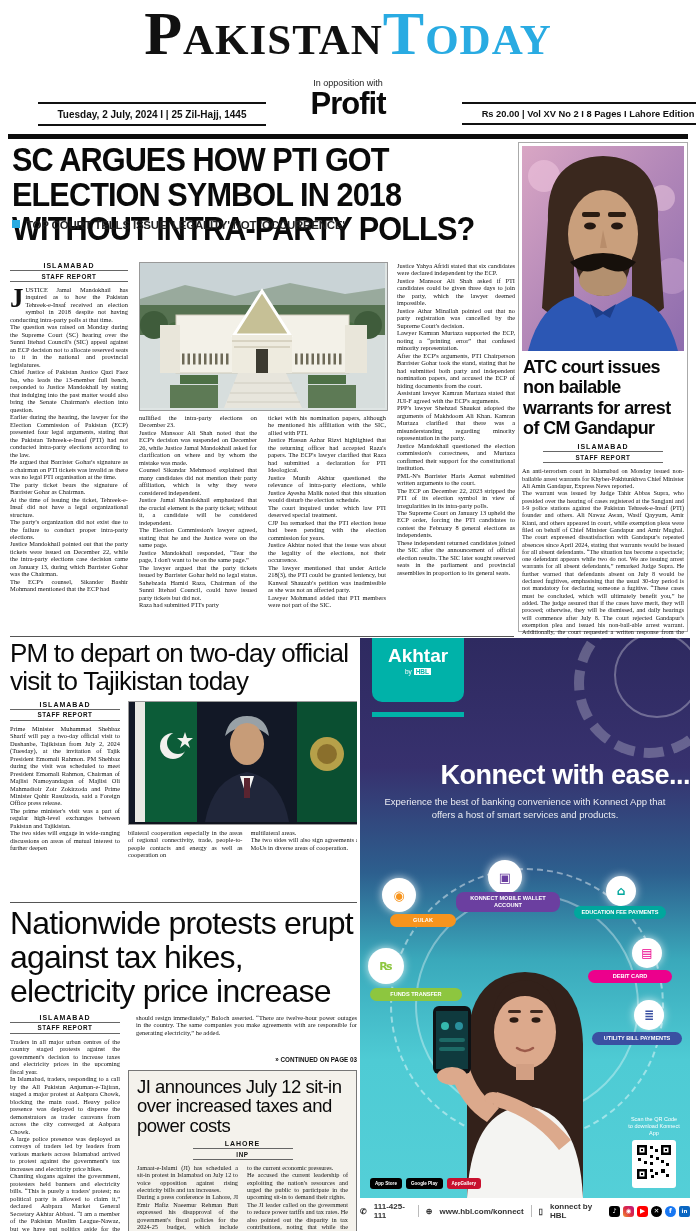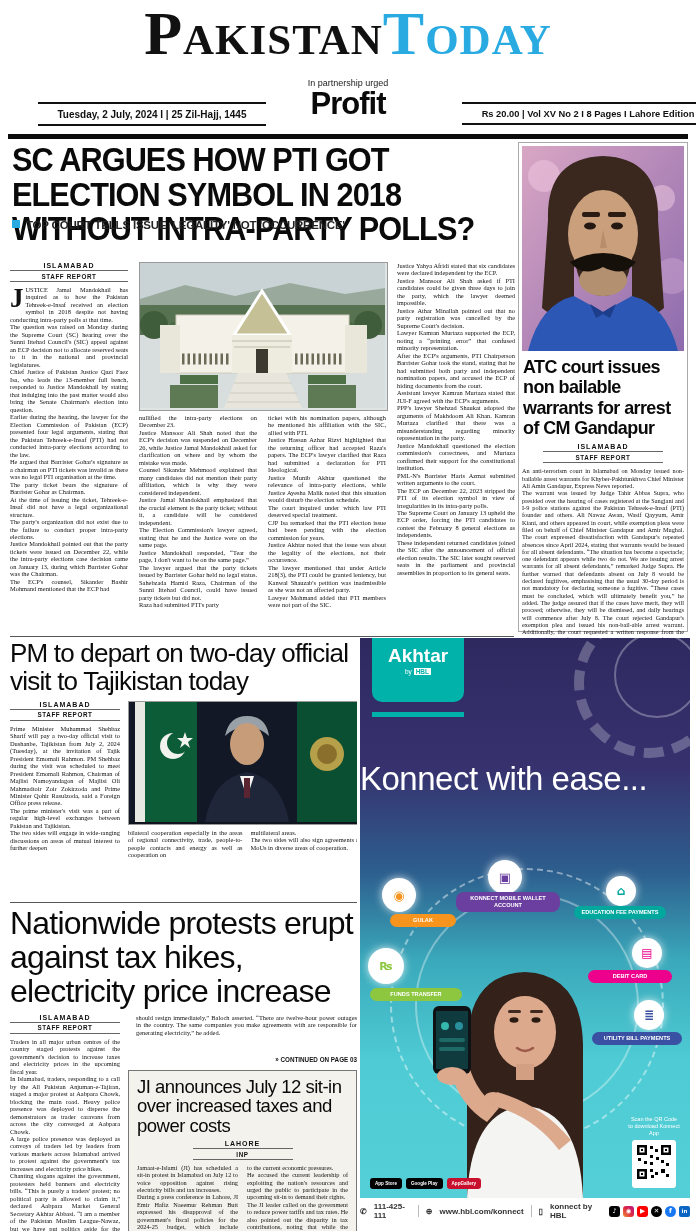--- a/index.html
+++ b/index.html
@@ -84,22 +84,22 @@
   .k-tile{position:absolute;left:12px;top:0;width:92px;height:64px;background:#00b2a9;
           border-radius:0 0 10px 10px;color:#fff;text-align:center;padding-top:8px;box-sizing:border-box;}
   .k-tile .kn{font-family:"Liberation Sans",sans-serif;font-weight:700;font-size:19px;line-height:1;}
   .k-by{font-family:"Liberation Sans",sans-serif;font-size:6.5px;margin-top:3px;}
   .k-by b{background:#fff;color:#00b2a9;padding:0 2px;font-size:6.5px;}
   .k-bar{position:absolute;left:12px;top:74px;width:92px;height:5px;background:#00b2a9;}
   .dial{position:absolute;right:-34px;top:-30px;width:130px;height:130px;border-radius:50%;
         border:10px dashed rgba(255,255,255,.25);}
   .dial2{position:absolute;right:-10px;top:-6px;width:82px;height:82px;border-radius:50%;
         border:2px solid rgba(255,255,255,.3);}
-  .ad-h{position:absolute;top:122px;left:0;width:100%;text-align:left;color:#fff;
-        font-family:"Liberation Sans",sans-serif;font-weight:400;font-size:33px;letter-spacing:-.5px;}
+  .ad-h{position:absolute;top:122px;left:0;width:100%;text-align:right;color:#fff;
+        font-family:"Liberation Sans",sans-serif;font-weight:700;font-size:27px;letter-spacing:-.5px;}
   .ad-s{position:absolute;top:158px;left:22px;width:286px;text-align:center;color:rgba(255,255,255,.9);
         font-family:"Liberation Sans",sans-serif;font-size:9.5px;line-height:1.35;}
   .ring{position:absolute;border-radius:50%;border:2px dashed rgba(255,255,255,.45);}
   .chip{position:absolute;font-family:"Liberation Sans",sans-serif;font-weight:700;font-size:5.6px;
         line-height:1.25;color:#fff;text-align:center;padding:3px 4px;border-radius:8px;z-index:4;}
   .fico{position:absolute;background:#fff;border-radius:50%;display:flex;align-items:center;
         justify-content:center;font-family:"DejaVu Sans",sans-serif;font-weight:700;z-index:4;
         box-shadow:0 0 8px rgba(255,255,255,.8);}
   .c-wallet{background:#6b3fa0;} .c-edu{background:#00a79d;} .c-gulak{background:#f7941d;}
   .c-debit{background:#ec008c;} .c-funds{background:#8dc63f;} .c-util{background:#3a50a2;}
@@ -121,21 +121,21 @@
   .si-yt{background:#f00;border-radius:3px;} .si-x{background:#000;border-radius:50%;}
   .si-fb{background:#1877f2;border-radius:50%;} .si-li{background:#0a66c2;border-radius:2px;font-size:5.5px;}
 </style>
 </head>
 <body>
 
 <div class="page">
 
   <div class="brand"><span>Pakistan</span><span class="blue">Today</span></div>
   <div class="partner">
-    <div class="pw">In partnership urged</div>
+    <div class="pw">In opposition with</div>
     <div class="pf">Profit</div>
   </div>
   <div class="daterule dr-left">Tuesday, 2 July, 2024 I | 25 Zil-Hajj, 1445</div>
   <div class="daterule dr-right">Rs 20.00 | Vol XV No 2 I 8 Pages I Lahore Edition</div>
   <div class="blackbar"></div>
 
   <div class="lead-headline">SC ARGUES HOW PTI GOT ELECTION SYMBOL IN 2018 WITHOUT INTRA-PARTY POLLS?</div>
   <div class="subheads">
     <div class="subhead">
         <span class="sq"></span>
@@ -353,20 +353,21 @@
 
   <div class="ad">
     <div class="dial"></div>
     <div class="dial2"></div>
     <div class="k-tile">
       <div class="kn">Akhtar</div>
       <div class="k-by"><span>by</span> <b>HBL</b></div>
     </div>
     <div class="k-bar"></div>
     <div class="ad-h">Konnect with ease...</div>
+    <div class="ad-s">Experience the best of banking convenience with Konnect App that offers a host of smart services and products.</div>
 
     <div class="ring" style="left:30px;top:230px;width:270px;height:270px;"></div>
     <div class="ring" style="left:55px;top:255px;width:220px;height:220px;border-style:solid;border-color:rgba(255,255,255,.35);"></div>
 
     <div class="fico" style="left:128px;top:222px;width:34px;height:34px;color:#6b3fa0;font-size:13px;">▣</div>
     <div class="chip c-wallet" style="left:96px;top:254px;width:96px;">KONNECT MOBILE WALLET ACCOUNT</div>
     <div class="fico" style="left:246px;top:238px;width:30px;height:30px;color:#00a79d;font-size:12px;">⌂</div>
     <div class="chip c-edu" style="left:214px;top:268px;width:84px;">EDUCATION FEE PAYMENTS</div>
     <div class="fico" style="left:22px;top:240px;width:34px;height:34px;color:#f7941d;font-size:13px;">◉</div>
     <div class="chip c-gulak" style="left:30px;top:276px;width:58px;">GULAK</div>

